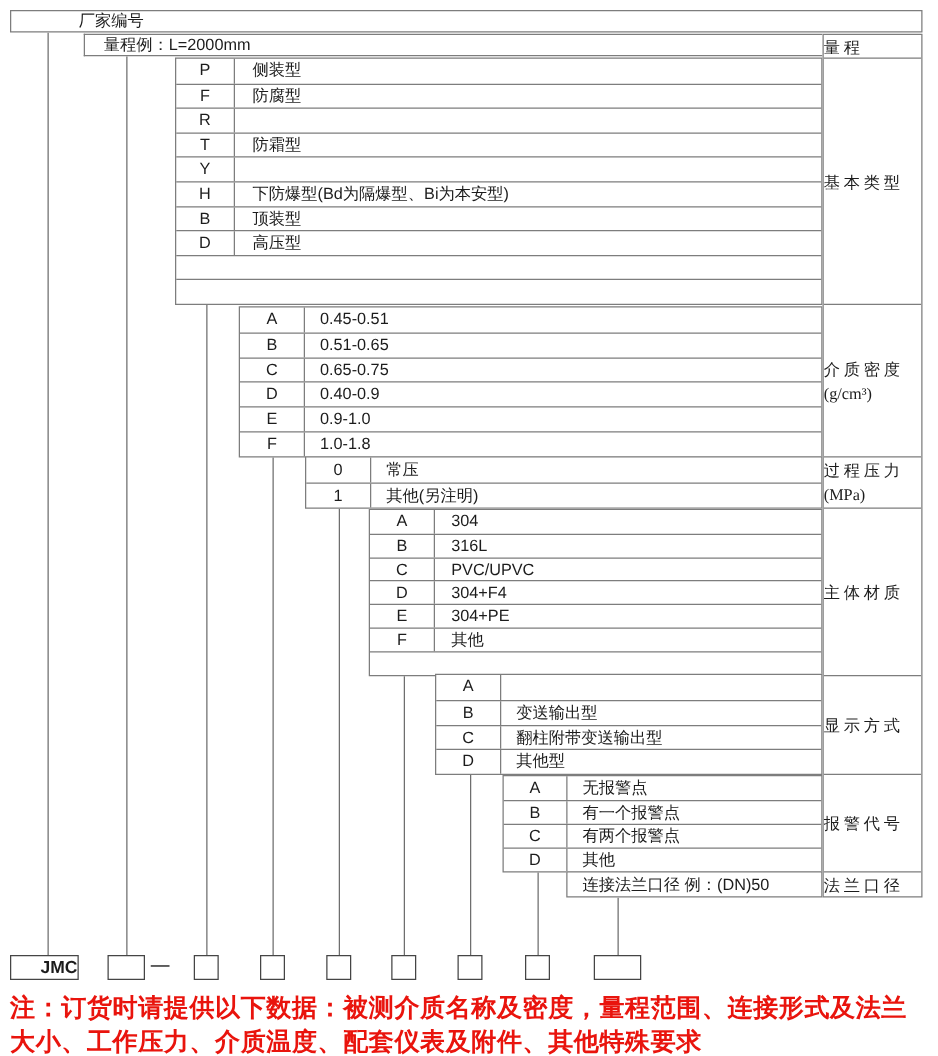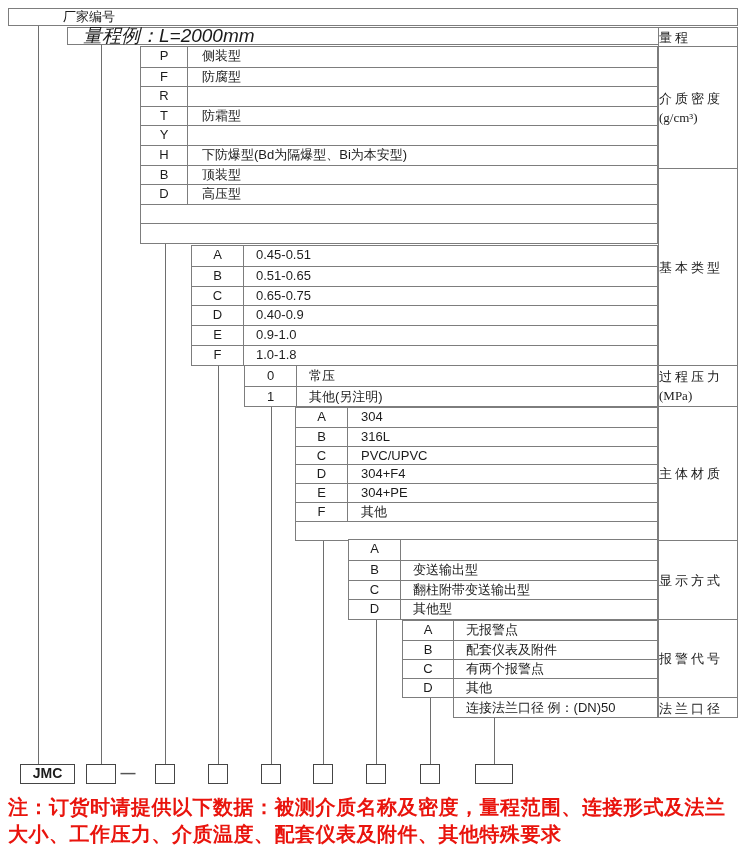--- a/index.html
+++ b/index.html
@@ -13,21 +13,21 @@
   html,body{margin:0;padding:0;background:var(--bg);}
   .canvas{
     position:relative;width:750px;height:845px;background:var(--bg);
     font-family:"Liberation Sans","DejaVu Sans",sans-serif;
     color:var(--ink);overflow:hidden;
   }
   .cell{position:absolute;border:1px solid var(--line);box-sizing:border-box;background:var(--bg);}
   .row1{left:8px;top:8px;width:730px;height:18px;}
   .row1 span{display:block;padding-left:54px;font-size:13px;line-height:16px;}
   .row2{left:67px;top:27px;width:591px;height:18px;border-right:none;}
-  .row2 span{display:block;padding-left:15px;font-size:19px;line-height:16px;font-style:italic;}
+  .row2 span{display:block;padding-left:15px;font-size:13px;line-height:16px;}
   .section{position:absolute;border:1px solid var(--line);box-sizing:border-box;background:var(--bg);}
   .srow{display:flex;border-top:1px solid var(--line);box-sizing:border-box;}
   .srow:first-child{border-top:none;}
   .scode{flex:0 0 auto;text-align:center;font-size:13px;box-sizing:border-box;}
   .scode.sep{border-right:1px solid var(--line);}
   .sdesc{flex:1 1 auto;font-size:13px;white-space:nowrap;overflow:hidden;box-sizing:border-box;}
   .flange{left:453px;top:697px;width:205px;height:21px;}
   .flange span{display:block;padding-left:12px;font-size:13px;line-height:19px;white-space:nowrap;}
   .labelcol{
     position:absolute;left:658px;top:27px;width:80px;height:691px;
@@ -40,21 +40,21 @@
     letter-spacing:3px;box-sizing:border-box;border-top:1px solid var(--line);
     text-align:center;line-height:19px;
   }
   .lcell:first-child{border-top:none;}
   .lcell .sub{letter-spacing:0;}
   .vline{position:absolute;width:1px;background:var(--line2);}
   .mbox{
     position:absolute;top:764px;height:20px;border:1.5px solid var(--boxline);
     box-sizing:border-box;background:var(--bg);
   }
-  .jmcbox{left:8px;width:55px;text-align:center;margin-left:12px;}
+  .jmcbox{left:8px;width:55px;text-align:right;}
   .jmcbox span{font-size:14px;font-weight:bold;line-height:17px;display:block;}
   .dash{position:absolute;left:116px;top:763px;width:24px;height:20px;text-align:center;
     font-size:15px;font-weight:bold;color:#555;line-height:19px;}
   .note{position:absolute;left:8px;top:794px;width:740px;color:var(--red);
     font-size:20px;font-weight:bold;line-height:27px;letter-spacing:0.5px;}
 </style>
 </head>
 <body>
 
 <div class="canvas">
@@ -203,47 +203,47 @@
           <div class="sdesc" style="padding-left: 12px; line-height: 18.8px;">其他型</div>
         </div>
       </div>
       <div class="section" style="top: 620px; left: 402px; width: 256px;">
         <div class="srow" style="height: 19px;">
           <div class="scode sep" style="width: 51px; line-height: 18px;">A</div>
           <div class="sdesc" style="padding-left: 12px; line-height: 18px;">无报警点</div>
         </div>
         <div class="srow" style="height: 19px;">
           <div class="scode sep" style="width: 51px; line-height: 18px;">B</div>
-          <div class="sdesc" style="padding-left: 12px; line-height: 18px;">配套仪表及附件</div>
+          <div class="sdesc" style="padding-left: 12px; line-height: 18px;">有一个报警点</div>
         </div>
         <div class="srow" style="height: 19px;">
           <div class="scode sep" style="width: 51px; line-height: 18px;">C</div>
           <div class="sdesc" style="padding-left: 12px; line-height: 18px;">有两个报警点</div>
         </div>
         <div class="srow" style="height: 19px;">
           <div class="scode sep" style="width: 51px; line-height: 18px;">D</div>
           <div class="sdesc" style="padding-left: 12px; line-height: 18px;">其他</div>
         </div>
       </div>
     </div>
 
   <div class="cell flange">
     <span>连接法兰口径 例：(DN)50</span>
   </div>
 
   <div class="labelcol">
     <div class="lcell" style="height:18px">
       <div>量程</div>
     </div>
+    <div class="lcell" style="height:197px">
+      <div>基本类型</div>
+    </div>
     <div class="lcell" style="height:122px">
       <div>介质密度</div>
       <div class="sub">(g/cm³)</div>
-    </div>
-    <div class="lcell" style="height:197px">
-      <div>基本类型</div>
     </div>
     <div class="lcell" style="height:41px">
       <div>过程压力</div>
       <div class="sub">(MPa)</div>
     </div>
     <div class="lcell" style="height:134px">
       <div>主体材质</div>
     </div>
     <div class="lcell" style="height:79px">
       <div>显示方式</div>

